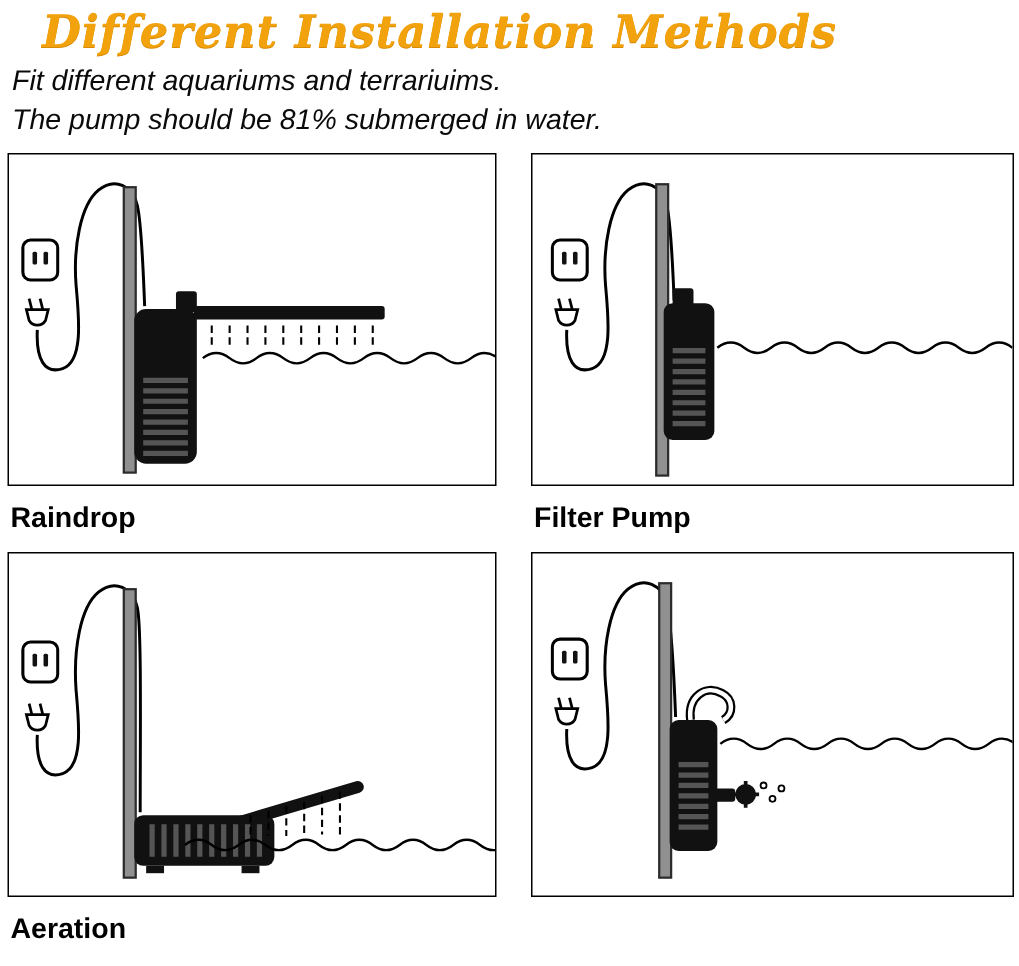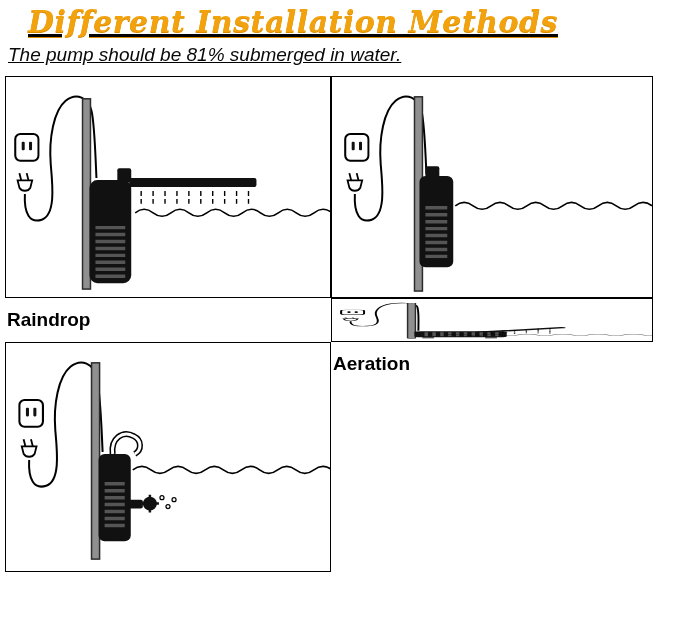--- a/index.html
+++ b/index.html
@@ -1,40 +1,41 @@
 <!DOCTYPE html>
 <html><head>
 <meta charset="utf-8">
 <style>
   html,body { margin:0; padding:0; background:#ffffff; }
   body {
     width:679px; height:644px; overflow:hidden;
     font-family:"Liberation Sans", sans-serif;
     color:#000;
   }
-  .header { padding:2px 0 0 6px;text-decoration:underline; }
+  .header { padding:2px 0 0 6px; }
   .title {
     font-family:"DejaVu Serif", serif;
     font-style:italic; font-weight:bold;
     font-size:30px; line-height:36px;
     color:#f2a20c;
     letter-spacing:0.5px;
     margin:2px 0 2px 22px;
     text-shadow:0 1px 0 #d88a00;
   }
   .subtitle {
     font-style:italic;
     font-size:19px; line-height:26px;
     margin-left:2px;
     color:#0a0a0a;
   }
   .grid {
     display:grid;
     grid-template-columns:326px 322px;
     grid-template-rows:222px 44px 230px 28px;
+    column-gap:23px;
     padding-left:5px;
     margin-top:8px;
   }
   .panel { border:1.5px solid #000; background:#fff; }
   .panel svg { display:block; width:100%; height:100%; }
   .panel-label {
     font-weight:bold;
     font-size:19px;
     padding:11px 0 0 2px;
   }
@@ -53,20 +54,21 @@
     <symbol id="sym-plug" viewBox="0 0 24 26">
       <line x1="8" y1="9" x2="6" y2="1" stroke="#000" stroke-width="2"></line>
       <line x1="16" y1="9" x2="14" y2="1" stroke="#000" stroke-width="2"></line>
       <path d="M4,9 h16 l-2,8 a7,7 0 0 1 -12,0 z" fill="#fff" stroke="#000" stroke-width="2"></path>
     </symbol>
   </defs>
 </svg>
 
 <div class="header">
   <div class="title">Different Installation Methods</div>
+  <div class="subtitle">Fit different aquariums and terrariuims.</div>
   <div class="subtitle">The pump should be 81% submerged in water.</div>
 </div>
 
 <div class="grid">
 
   <div class="panel">
     <svg viewBox="0 0 326 222" preserveAspectRatio="none">
       <use href="#sym-outlet" x="8" y="56" width="26" height="30"></use>
       <use href="#sym-plug" x="8" y="96" width="22" height="24"></use>
       <path class="ln" stroke-width="2" d="M19,118 C18,138 24,148 36,144 C50,139 47,110 45,88 C43,62 48,34 60,24 C71,15 83,21 86,34 C89,46 90,78 91,102"></path>
@@ -87,20 +89,21 @@
       <path class="ln" stroke-width="2" d="M23,118 C22,138 28,148 40,144 C54,139 51,110 49,88 C47,62 52,34 64,24 C75,15 87,21 90,34 C93,46 94,74 95,98"></path>
       <rect x="83" y="20" width="8" height="196" fill="#909090" stroke="#2b2b2b" stroke-width="1.5"></rect>
       <rect x="94" y="90" width="14" height="12" rx="2" fill="#111"></rect>
       <rect x="88" y="100" width="34" height="92" rx="6" fill="#111"></rect>
       <path d="M94,132h22M94,139h22M94,146h22M94,153h22M94,160h22M94,167h22M94,174h22M94,181h22" stroke="#555" stroke-width="3.5"></path>
       <path class="ln" stroke-width="1.6" d="M124,130 q9,-7 18,0 t18,0 t18,0 t18,0 t18,0 t18,0 t18,0 t18,0 t18,0 t18,0 t18,0"></path>
     </svg>
   </div>
 
   <div class="panel-label">Raindrop</div>
+  <div class="panel-label">Filter Pump</div>
 
   <div class="panel">
     <svg viewBox="0 0 326 230" preserveAspectRatio="none">
       <use href="#sym-outlet" x="8" y="58" width="26" height="30"></use>
       <use href="#sym-plug" x="8" y="100" width="22" height="24"></use>
       <path class="ln" stroke-width="2" d="M19,122 C18,142 24,152 36,148 C50,143 47,114 45,92 C43,64 48,36 60,26 C71,17 83,23 86,36 C89,48 88,120 88,174"></path>
       <rect x="77" y="24" width="8" height="194" fill="#909090" stroke="#2b2b2b" stroke-width="1.5"></rect>
       <line x1="150" y1="182" x2="234" y2="157" stroke="#111" stroke-width="8" stroke-linecap="round"></line>
       <rect x="84" y="176" width="94" height="34" rx="6" fill="#111"></rect>
       <path d="M96,182v22M104,182v22M112,182v22M120,182v22M128,182v22M136,182v22M144,182v22M152,182v22M160,182v22M168,182v22" stroke="#555" stroke-width="3.5"></path>

